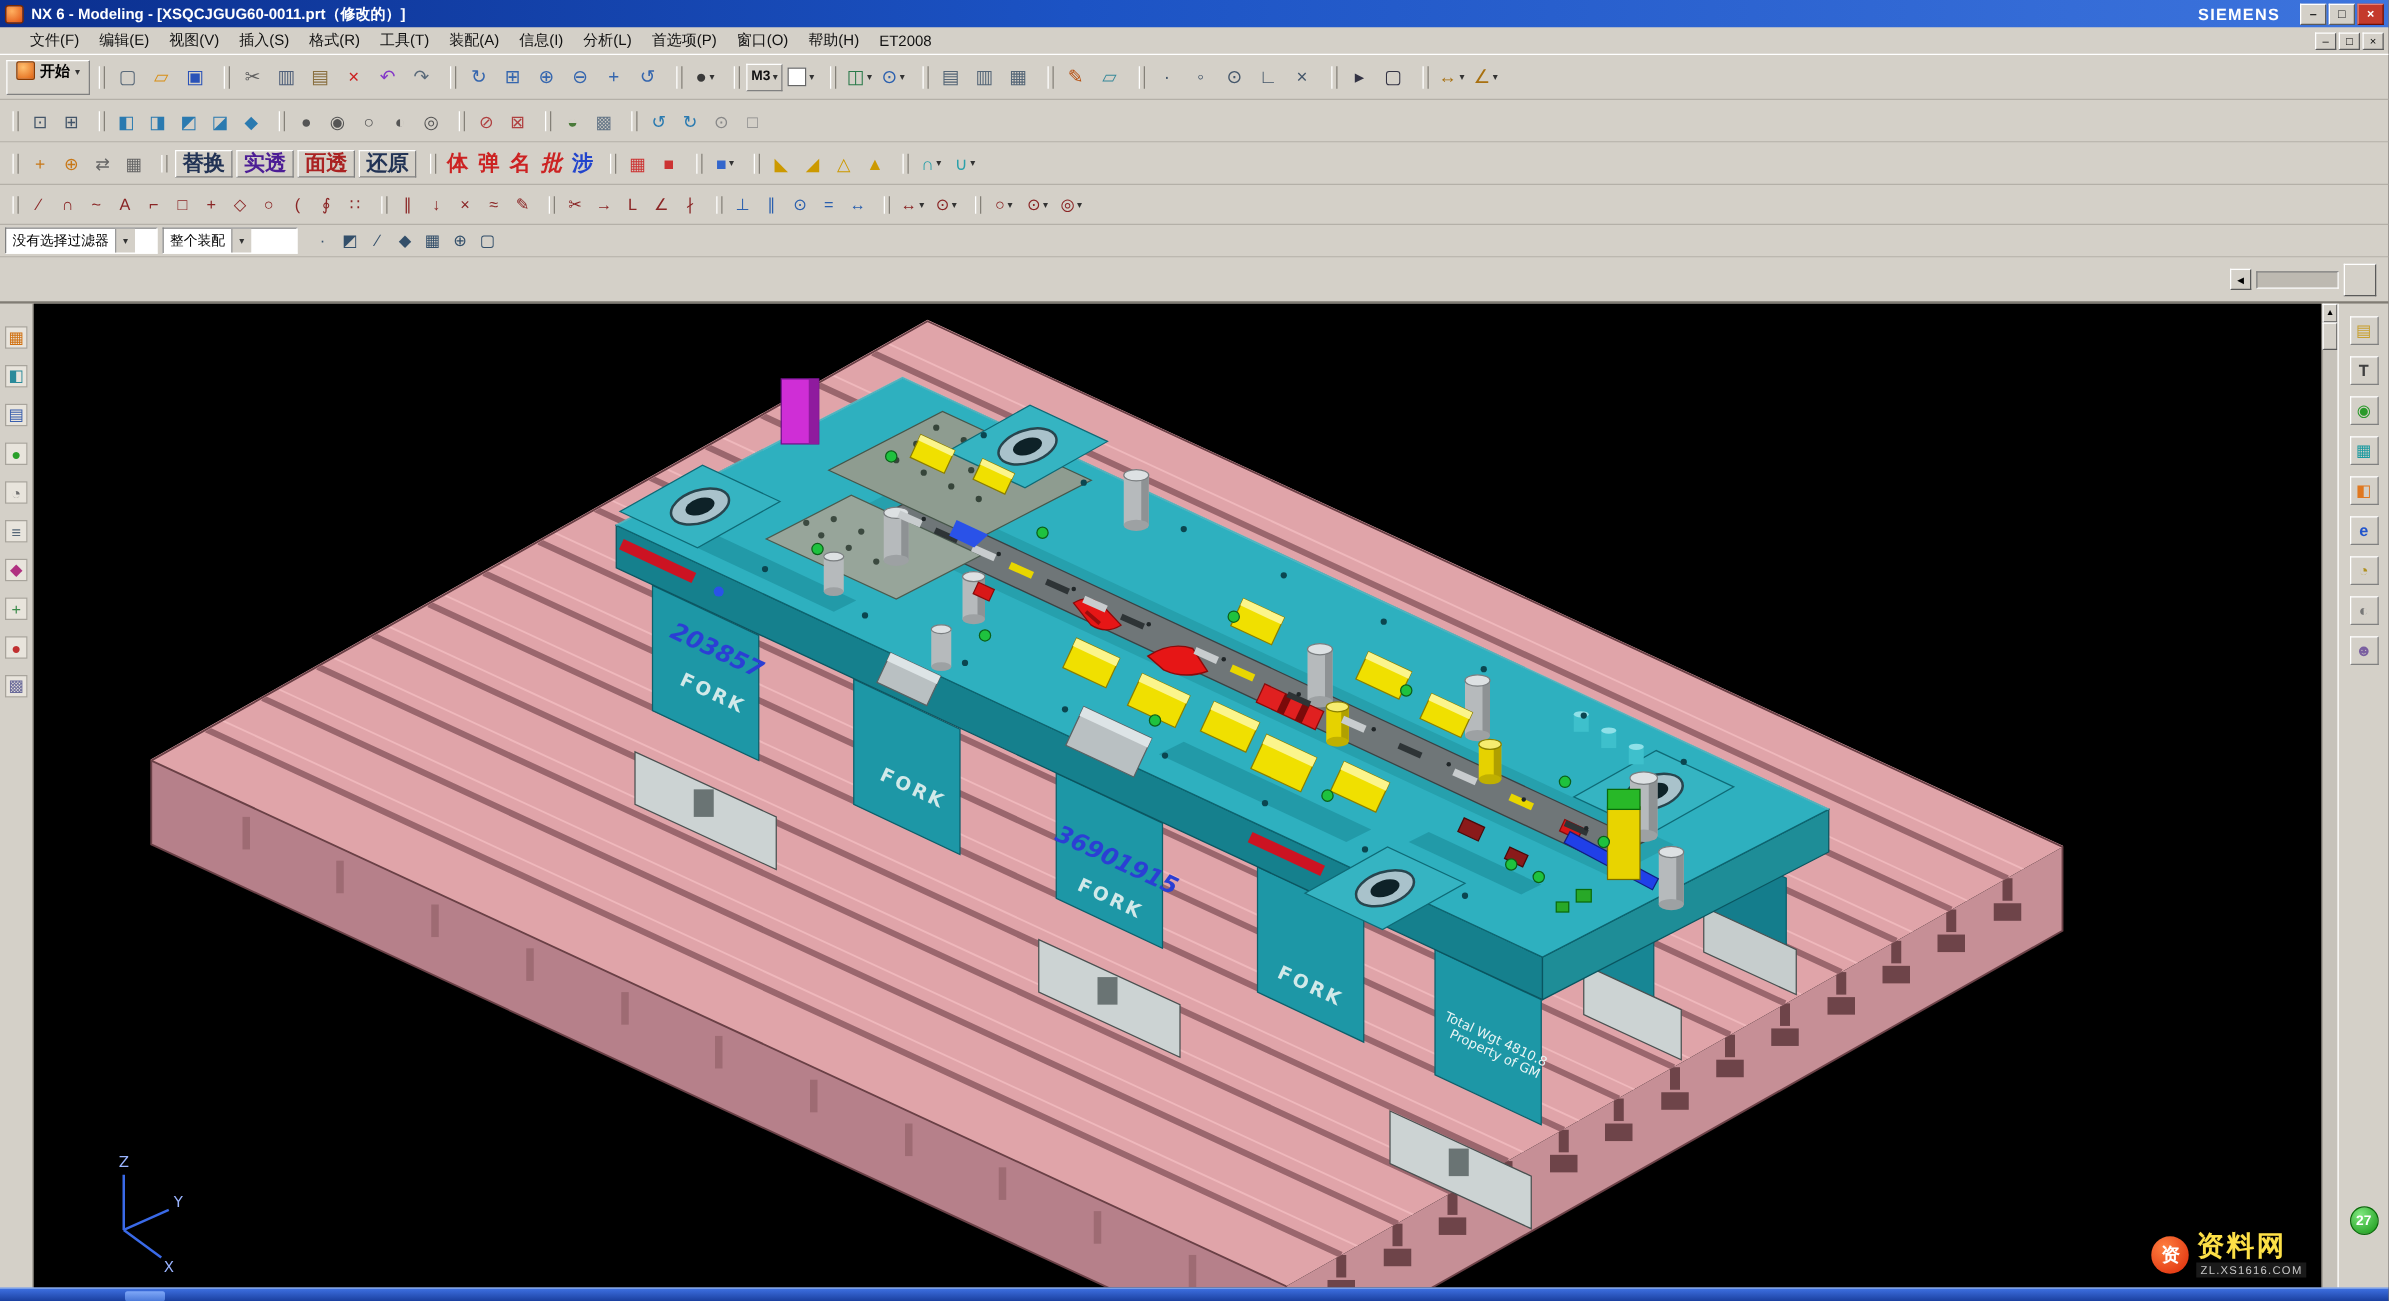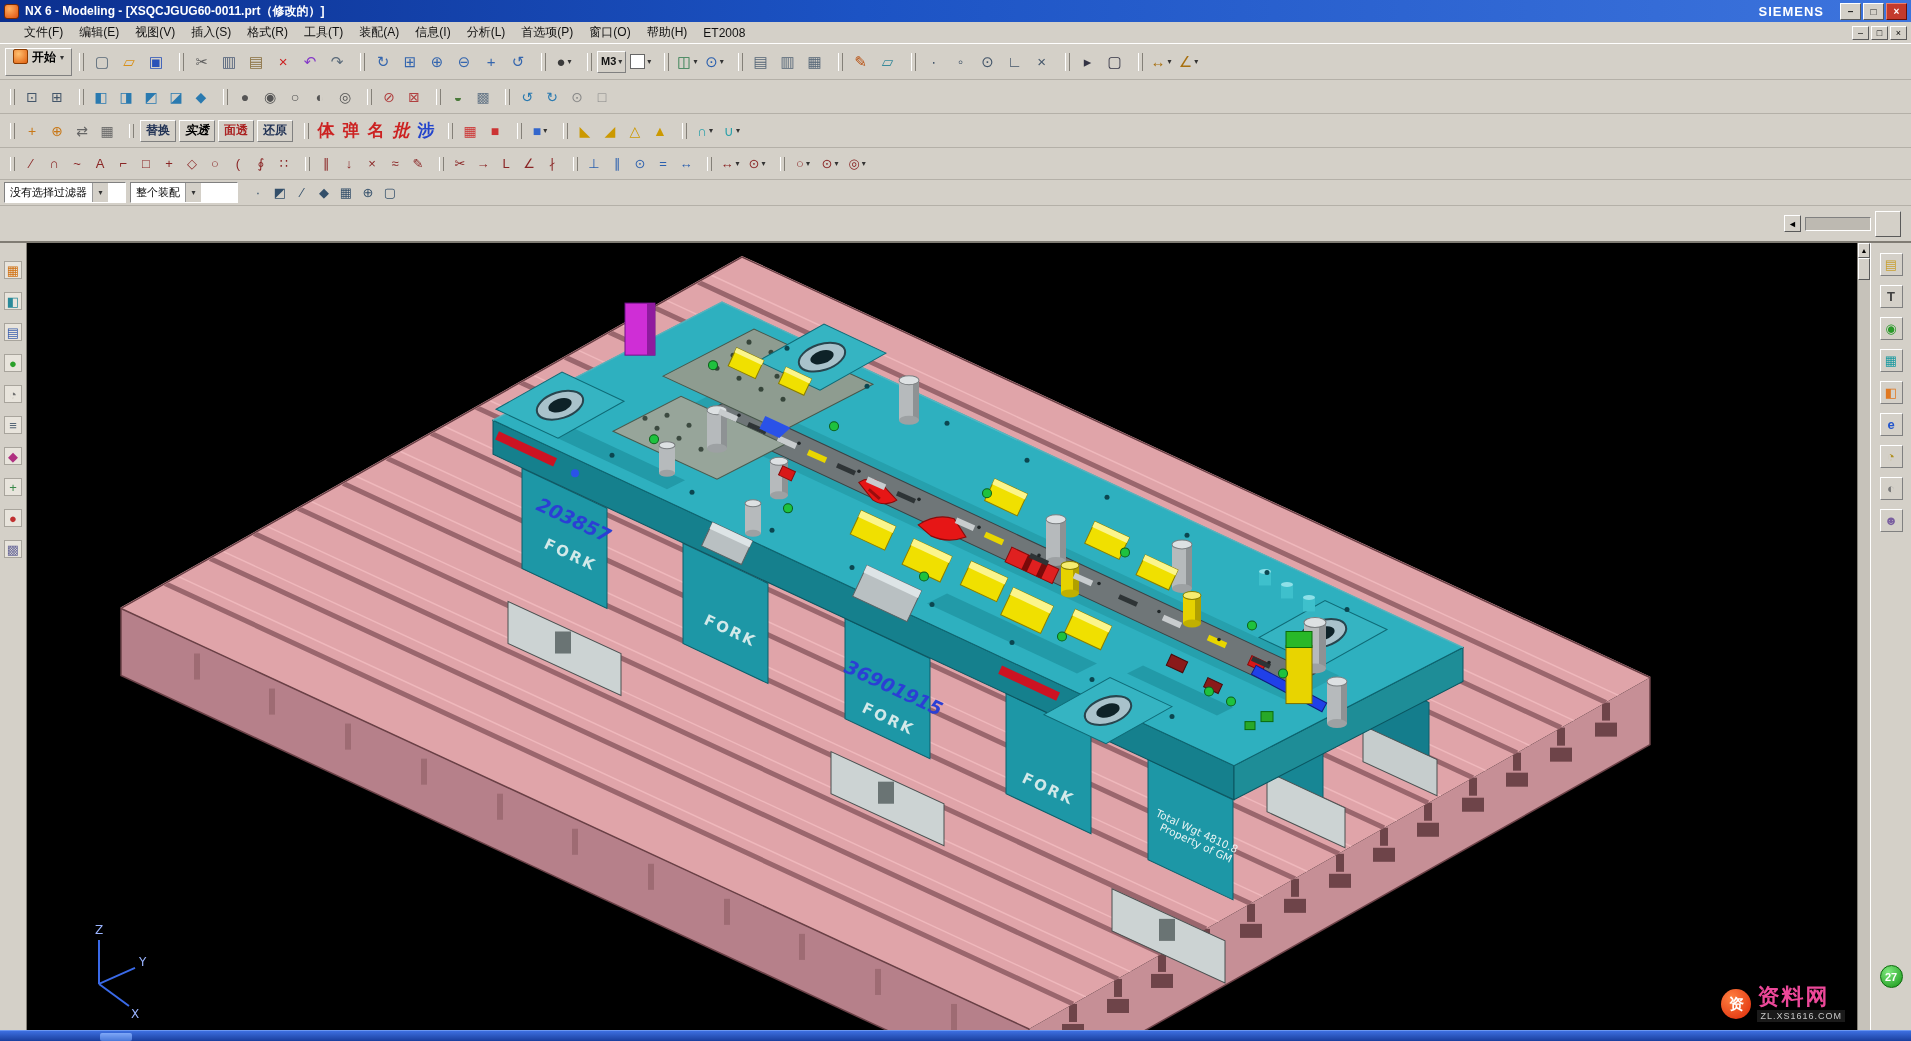--- a/index.html
+++ b/index.html
@@ -30,21 +30,21 @@
   .r4{height:32px;flex:0 0 32px}
   .tbg{display:flex;align-items:center;gap:1px;padding:0 3px;margin-left:4px}
   .tbg::before{content:"";width:3px;align-self:stretch;margin:4px 4px 4px 0;border-left:1px solid #fff;border-right:1px solid #848078}
   .tbi{width:26px;height:26px;display:flex;align-items:center;justify-content:center;font-size:15px;line-height:1;cursor:default}
   .r2 .tbi,.r3 .tbi{width:24px;height:24px;font-size:14px}
   .r4 .tbi{width:22px;height:22px;font-size:13px}
   .dd .tbi{width:auto;min-width:26px;padding:0 3px}
   .dd .tbi::after{content:"▾";font-size:8px;color:#333;margin-left:2px}
   .tbi.txt{font-size:11px;font-weight:bold;color:#111;border:1px solid;border-color:#fff #808080 #808080 #fff;height:22px;background:#d4d0c8}
   .whitebox{width:15px;height:15px;background:#fff;border:1px solid #666}
-  .tbt{height:22px;display:flex;align-items:center;padding:0 5px;margin:0 1px;font-size:12px;font-weight:bold;background:#d4d0c8;border:1px solid;border-color:#fff #808080 #808080 #fff}
+  .tbt{height:22px;display:flex;align-items:center;padding:0 5px;margin:0 1px;font-size:17px;font-weight:bold;background:#d4d0c8;border:1px solid;border-color:#fff #808080 #808080 #fff}
   .tbc{width:24px;height:24px;display:flex;align-items:center;justify-content:center;font-size:17px;font-weight:bold}
   .start-btn{display:flex;align-items:flex-start;gap:4px;height:28px;padding:0 7px;margin-left:2px;border:1px solid;border-color:#fff #808080 #808080 #fff;background:#d4d0c8;font-size:12px;font-weight:bold}
   .start-ico{width:15px;height:15px;border-radius:2px;background:radial-gradient(circle at 35% 30%,#ffc070,#e06010);border:1px solid #8a3a00}
   .caret::after{content:"▾";font-size:8px;color:#333}
 
   
   .selbar{height:26px;flex:0 0 26px;background:#d4d0c8;border-bottom:1px solid #b4b0a8;display:flex;align-items:center;gap:4px;padding:0 4px}
   .combo{height:21px;display:flex;align-items:center;background:#fff;border:1px solid;border-color:#808080 #fff #fff #808080;font-size:11px}
   .combo .val{padding:0 5px;white-space:nowrap}
   .combo .btn{width:16px;height:100%;background:#d4d0c8;border-left:1px solid #999;display:flex;align-items:center;justify-content:center;font-size:8px}
@@ -67,21 +67,21 @@
   .vscroll{width:13px;flex:0 0 13px;background:#c6c2ba;border-left:1px solid #848078;display:flex;flex-direction:column;align-items:stretch}
   .vbtn{height:15px;background:#d4d0c8;border:1px solid;border-color:#fff #5a5a5a #5a5a5a #fff;font-size:7px;display:flex;align-items:center;justify-content:center}
   .vthumb{height:22px;background:#d4d0c8;border:1px solid;border-color:#fff #5a5a5a #5a5a5a #fff}
   .rightbar{width:41px;flex:0 0 41px;background:#d4d0c8;border-left:1px solid #fff;display:flex;flex-direction:column;align-items:center;padding:10px 0 42px 0;gap:9px}
   .rico{width:23px;height:23px;background:#d4d0c8;border:1px solid;border-color:#fff #808080 #808080 #fff;display:flex;align-items:center;justify-content:center;font-size:13px;font-weight:bold}
   .badge{margin-top:auto;width:23px;height:23px;border-radius:50%;background:radial-gradient(circle at 35% 28%,#7fe87f,#159515);border:1px solid #0a6a0a;color:#fff;font-size:11px;font-weight:bold;display:flex;align-items:center;justify-content:center}
 
   
   .watermark{position:absolute;right:12px;bottom:8px;display:flex;align-items:center;gap:6px}
   .wm-logo{width:30px;height:30px;border-radius:50%;background:radial-gradient(circle at 35% 30%,#ff8040,#dd2808);color:#fff;font-size:15px;font-weight:bold;display:flex;align-items:center;justify-content:center}
-  .wm-name{color:#ec4899;font-size:22px;font-weight:bold;letter-spacing:2px;line-height:1}
+  .wm-name{color:#fde047;font-size:22px;font-weight:bold;letter-spacing:2px;line-height:1}
   .wm-domain{color:#c8c8c8;font-size:9px;letter-spacing:1px;background:#1a1a1a;padding:1px 3px;margin-top:2px}
 
   
   .taskbar{height:11px;flex:0 0 11px;background:linear-gradient(#3d6fe0,#1a3f9e);border-top:1px solid #6a96f0;position:relative}
   .taskbar-item{position:absolute;left:100px;top:2px;width:32px;height:8px;background:linear-gradient(#7fa8f8,#4a78d8);border-radius:2px}
 </style>
 </head>
 <body>
 
 <div class="app">
@@ -242,21 +242,21 @@
     <div class="tbg">
 
     <span class="tbi" style="color: rgb(200, 120, 24);">+</span>
         <span class="tbi" style="color: rgb(200, 120, 24);">⊕</span>
         <span class="tbi" style="color: rgb(102, 102, 102);">⇄</span>
         <span class="tbi" style="color: rgb(102, 102, 102);">▦</span>
       </div>
     <div class="tbg">
 
     <span class="tbt" style="color: rgb(34, 51, 85);">替换</span>
-        <span class="tbt" style="color: #000000; font-style: italic;">实透</span>
+        <span class="tbt" style="color: #4c1d95;">实透</span>
         <span class="tbt" style="color: rgb(170, 34, 34);">面透</span>
         <span class="tbt" style="color: rgb(34, 51, 85);">还原</span>
       </div>
     <div class="tbg">
 
     <span class="tbc" style="color: rgb(204, 34, 34);">体</span>
         <span class="tbc" style="color: rgb(204, 34, 34);">弹</span>
         <span class="tbc" style="color: rgb(204, 34, 34);">名</span>
         <span class="tbc" style="color: rgb(204, 34, 34); font-style: italic;">批</span>
         <span class="tbc" style="color: rgb(34, 68, 204);">涉</span>

